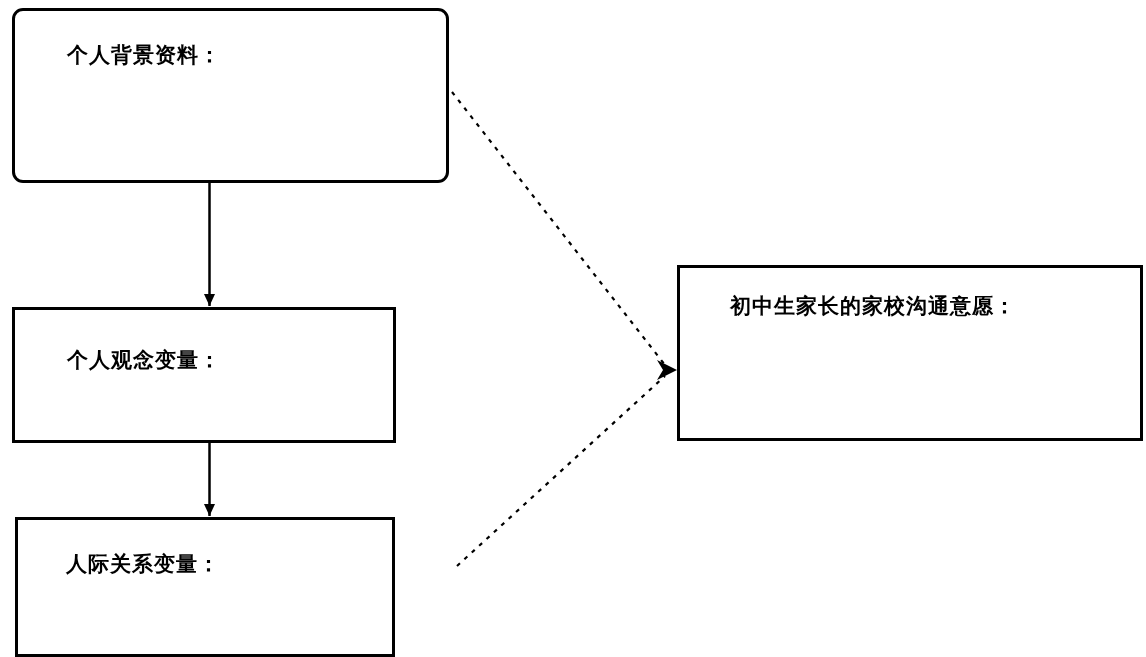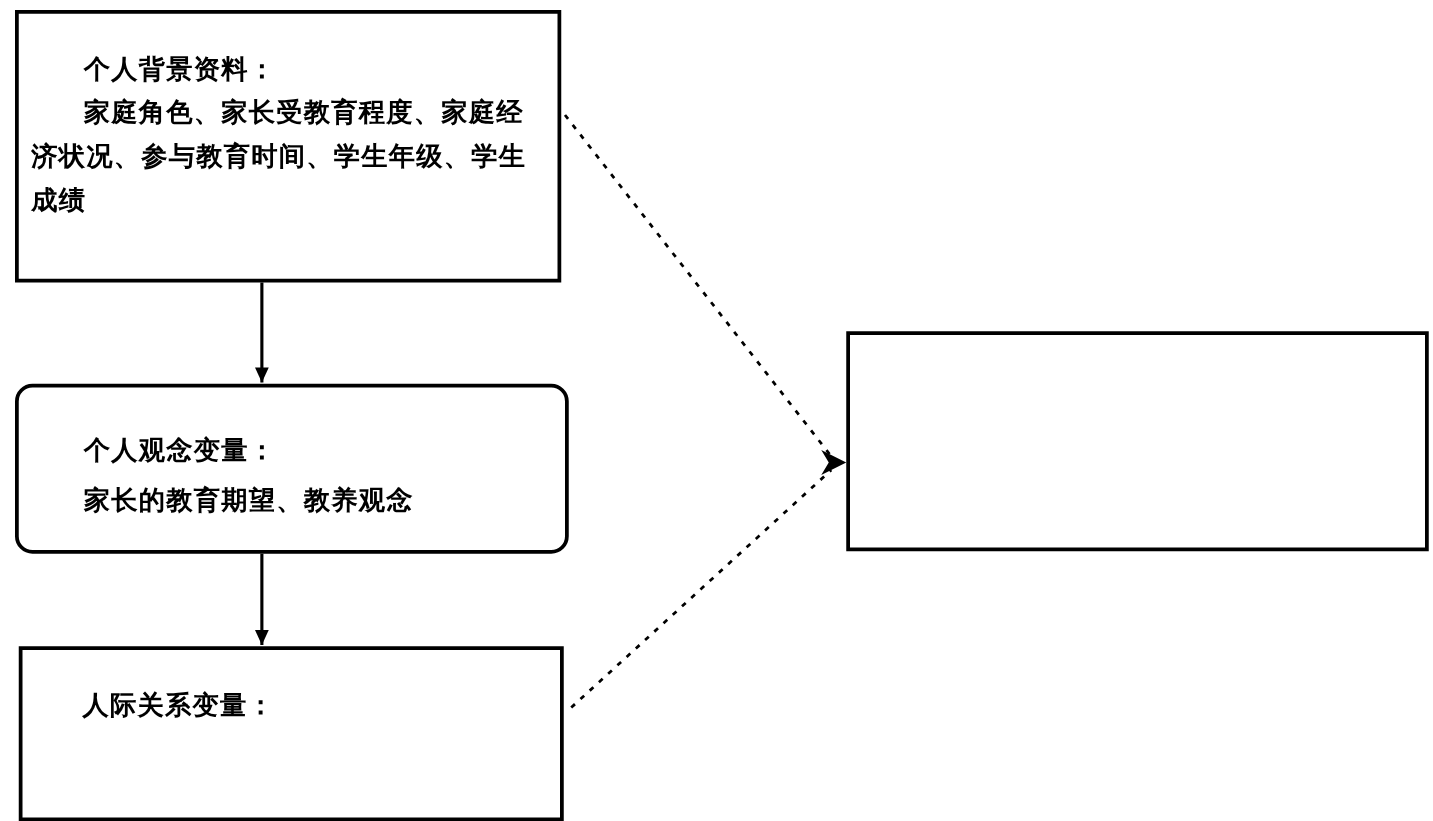--- a/index.html
+++ b/index.html
@@ -15,23 +15,23 @@
     position:absolute;
     box-sizing:border-box;
     border:3px solid #000;
     background:#fff;
     font-weight:bold;
     font-size:21px;
     letter-spacing:1px;
   }
   .box p{margin:0;text-indent:2em;}
   .box .box-title{white-space:nowrap;}
-  .box-background{left:12px;top:8px;width:437px;height:218px;padding:27px 16px 0 10px;line-height:35px;}
-  .box-beliefs{left:12px;top:307px;width:443px;height:136px;padding:30px 16px 0 10px;line-height:40px;border-radius:14px;}
-  .box-relations{left:15px;top:517px;width:436px;height:140px;padding:24px 16px 0 6px;line-height:40px;}
+  .box-background{left:12px;top:8px;width:437px;height:175px;padding:27px 16px 0 10px;line-height:35px;border-radius:11px;}
+  .box-beliefs{left:12px;top:307px;width:384px;height:136px;padding:30px 16px 0 10px;line-height:40px;}
+  .box-relations{left:15px;top:517px;width:380px;height:140px;padding:24px 16px 0 6px;line-height:40px;}
   .box-outcome{left:677px;top:265px;width:466px;height:176px;padding:21px 10px 0 8px;line-height:35px;}
   .box-outcome .box-title{margin-bottom:7px;}
   svg.connectors{
     position:absolute;left:0;top:0;width:1146px;height:657px;
     pointer-events:none;
   }
 </style>
 </head>
 <body>
 
@@ -46,28 +46,27 @@
     <polygon points="204,504 215,504 209.5,516" fill="#000"></polygon>
 
     <line x1="452" y1="92" x2="665" y2="365" stroke="#000" stroke-width="2.2" stroke-dasharray="4 6"></line>
 
     <line x1="457" y1="566" x2="665" y2="376" stroke="#000" stroke-width="2.2" stroke-dasharray="4 6"></line>
     <polygon points="677,370 657,360 663,370 657,380" fill="#000"></polygon>
   </svg>
 
   <div class="box box-background">
     <p class="box-title">个人背景资料：</p>
-    <p class="box-body">家庭角色、家长受教育程度、家庭经济状况、参与教育时间、学生年级、学生成绩</p>
   </div>
 
   <div class="box box-beliefs">
     <p class="box-title">个人观念变量：</p>
-    <p class="box-body">家长的教育期望、教养观念</p>
   </div>
 
   <div class="box box-relations">
     <p class="box-title">人际关系变量：</p>
   </div>
 
   <div class="box box-outcome">
+    <p class="box-title">初中生家长的家校沟通意愿：</p>
   </div>
 
 </div>
 
 </body></html>

